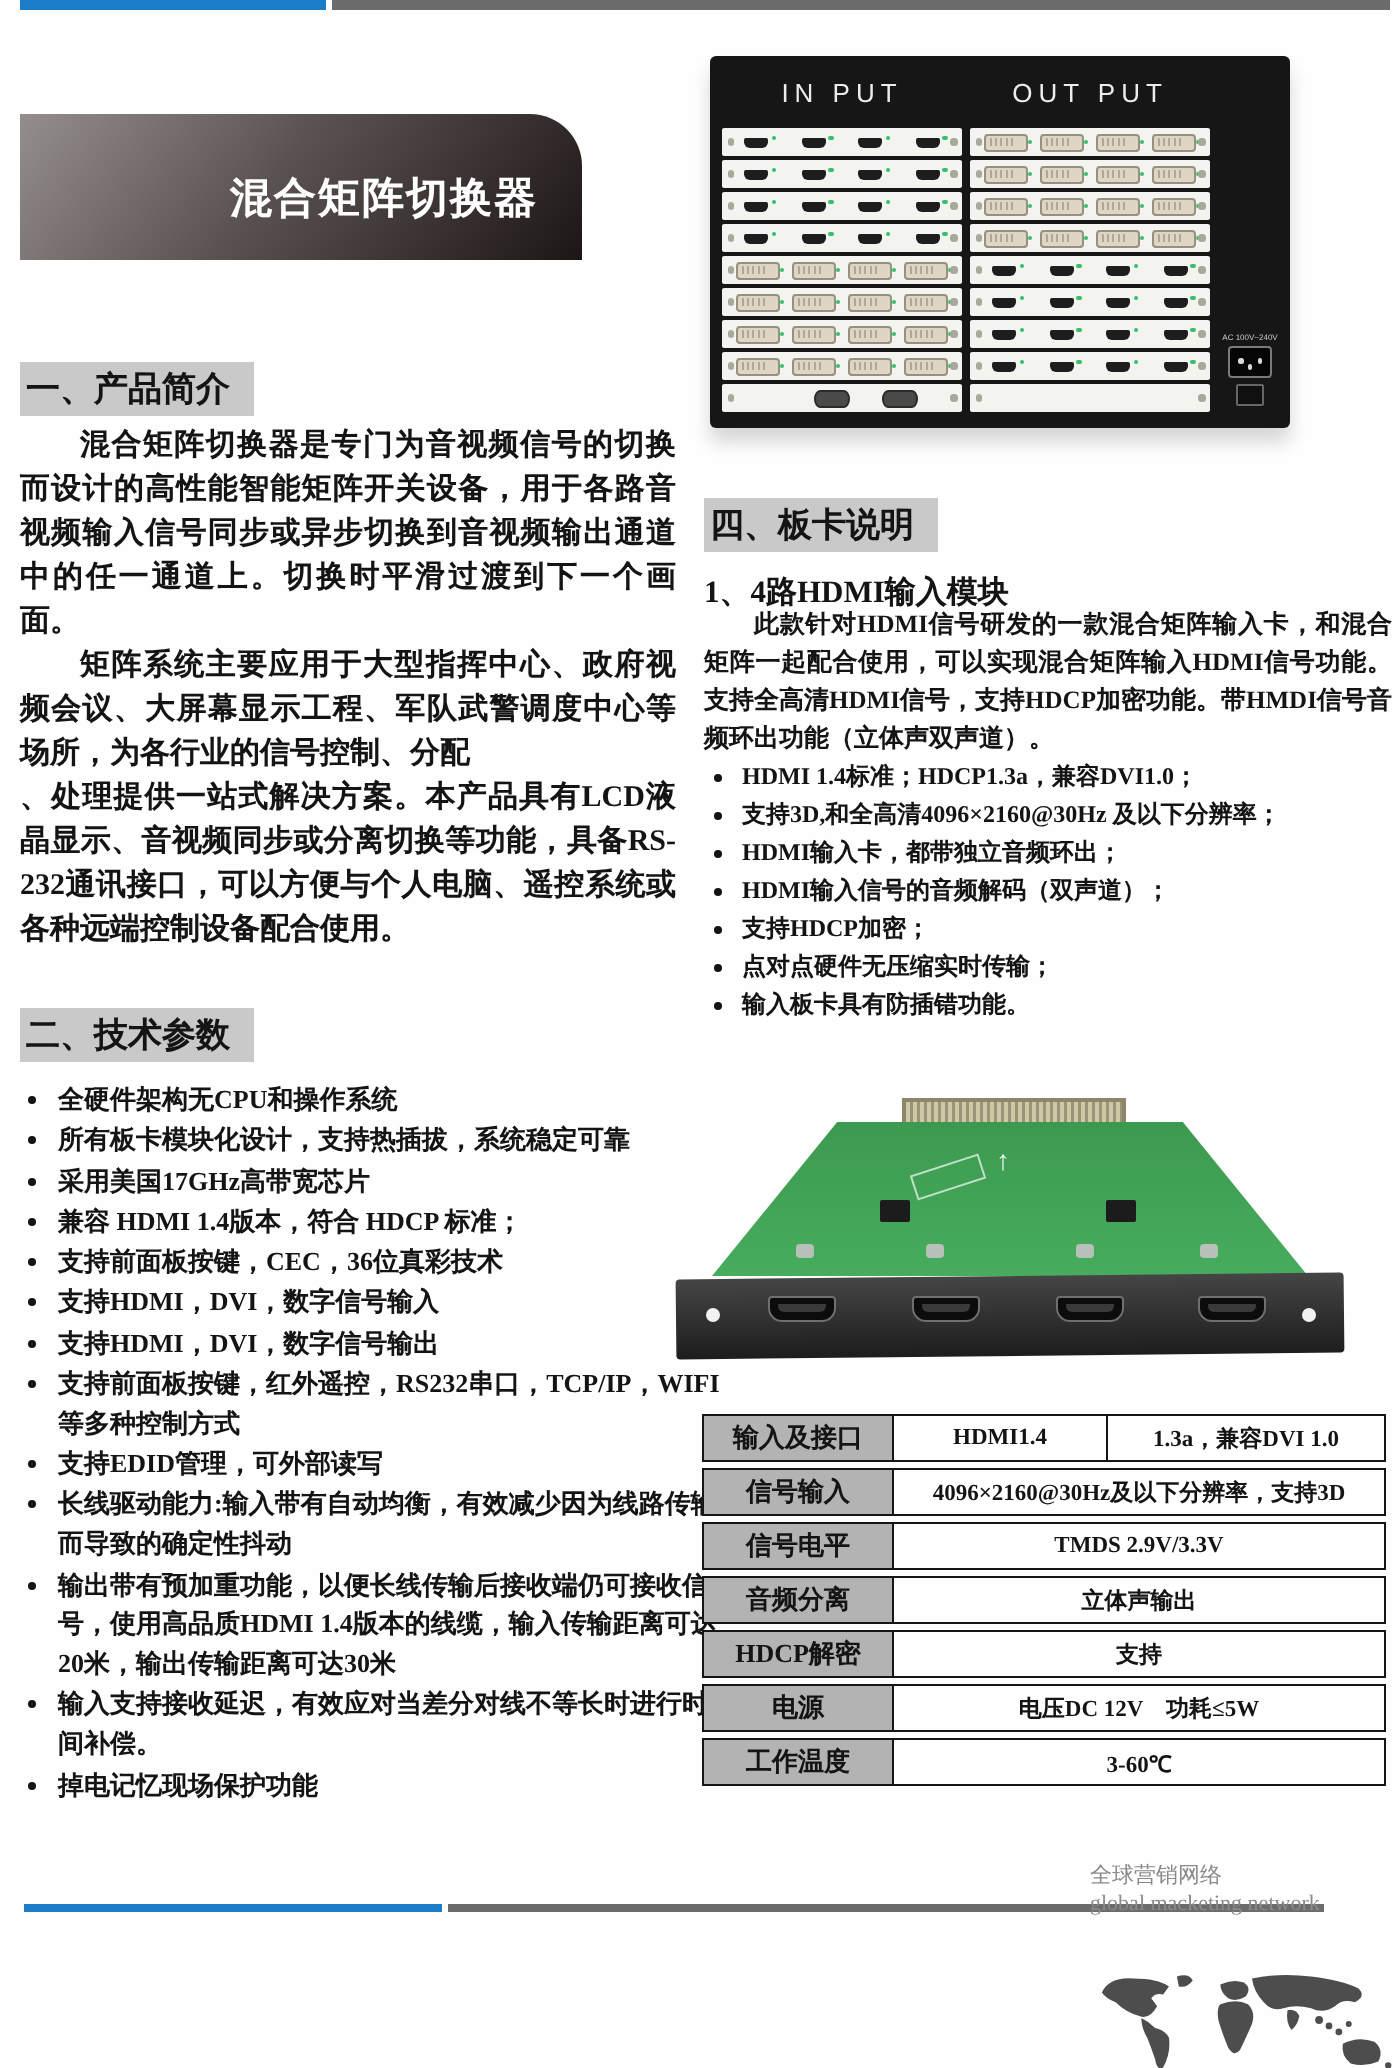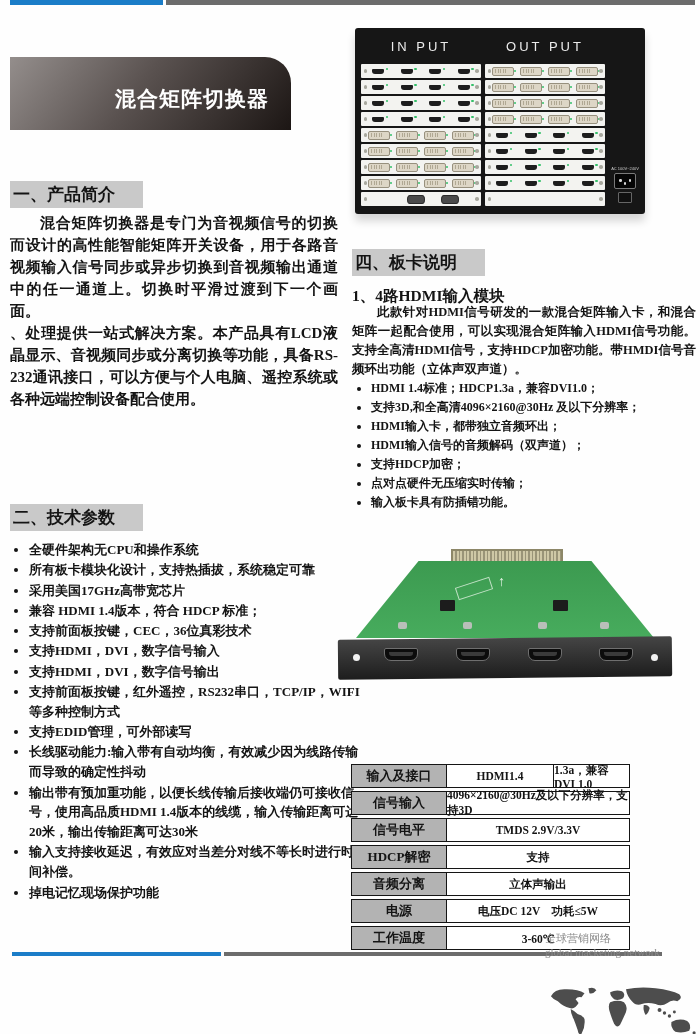--- a/index.html
+++ b/index.html
@@ -10,21 +10,21 @@
   .topbar.blue{left:10px;width:153px;background:#1b7dc8;}
   .topbar.gray{left:166px;width:529px;background:#6c6c6c;}
   
   .badge{position:absolute;left:10px;top:57px;width:281px;height:73px;
          border-radius:0 26px 0 0;
          background:linear-gradient(128deg,#948e8c 0%,#5a5250 45%,#1c1614 100%);}
   .badge span{position:absolute;right:22px;bottom:17px;color:#ffffff;font-size:21px;
               letter-spacing:1px;font-weight:bold;}
   
   .sec-head{position:absolute;display:inline-block;background:#c9c9c9;
-            font-weight:bold;font-size:17px;padding:2px 28px 2px 3px;white-space:nowrap;}
+            font-weight:bold;font-size:17px;padding:2px 12px 2px 3px;white-space:nowrap;}
   
   .intro-text{position:absolute;left:10px;top:212px;width:328px;font-size:15px;
               line-height:22px;font-weight:bold;text-align:justify;}
   .intro-text p{margin:0;}
   .intro-text p.ind{text-indent:2em;}
   .blist{position:absolute;font-weight:bold;margin:0;padding-left:19px;}
   .tech-list{left:10px;top:540px;width:332px;font-size:13px;line-height:19.8px;}
   .tech-list li{margin:0 0 0.5px 0;}
   .board-sub{position:absolute;left:352px;top:286px;font-size:15.5px;font-weight:bold;}
   .board-para{position:absolute;left:352px;top:303px;width:344px;font-size:12.5px;
@@ -81,21 +81,21 @@
         transform:rotate(-18deg);opacity:.8;}
   .pcb-bracket{position:absolute;left:0;top:96px;width:334px;height:40px;
         background:linear-gradient(#454545,#1d1d1d);transform:rotate(-0.6deg);border-radius:2px;}
   .pcb-hole{position:absolute;width:7px;height:7px;border-radius:50%;background:#f2f2f2;top:112px;}
   .pcb-hole.l{left:15px;} .pcb-hole.r{left:313px;}
   .pcb-hdmi{position:absolute;top:106px;width:34px;height:13px;background:#0c0c0c;
         border:1.5px solid #6f6f6f;border-radius:2px 2px 7px 7px;box-sizing:border-box;}
   .pcb-hdmi::before{content:'';position:absolute;left:4px;top:3px;right:4px;height:4px;background:#3a3a3a;border-radius:0 0 3px 3px;}
   .pcb-hdmi.p1{left:46px;} .pcb-hdmi.p2{left:118px;} .pcb-hdmi.p3{left:190px;} .pcb-hdmi.p4{left:261px;}
   
-  .spec-table{position:absolute;left:351px;top:764px;width:279px;}
+  .spec-table{position:absolute;left:351px;top:707px;width:342px;}
   .t-row{display:flex;height:22px;margin-bottom:3px;border:1.5px solid #151515;background:#ffffff;}
   .t-label{width:94px;background:#b3b3b3;border-right:1.5px solid #151515;display:flex;align-items:center;
         justify-content:center;font-weight:bold;font-size:13px;}
   .t-val{flex:1;display:flex;align-items:center;justify-content:center;font-size:11.5px;font-weight:bold;}
   .t-val.split{flex:0 0 106px;border-right:1.5px solid #151515;}
   
   .footline{position:absolute;top:952px;height:4px;}
   .footline.blue{left:12px;width:209px;background:#1b7dc8;}
   .footline.gray{left:224px;width:438px;background:#6c6c6c;}
   .footer-text{position:absolute;left:545px;top:932px;color:#8a8a8a;font-size:11px;line-height:13.5px;}
@@ -228,20 +228,21 @@
           <i></i>
           <i></i>
         </div>
       <div class="switch"></div>
     </div>
   </div>
 
   <div class="sec-head" style="left:10px;top:181px;">一、产品简介</div>
   <div class="intro-text">
     <p class="ind">混合矩阵切换器是专门为音视频信号的切换而设计的高性能智能矩阵开关设备，用于各路音视频输入信号同步或异步切换到音视频输出通道中的任一通道上。切换时平滑过渡到下一个画面。</p>
+    <p class="ind">矩阵系统主要应用于大型指挥中心、政府视频会议、大屏幕显示工程、军队武警调度中心等场所，为各行业的信号控制、分配</p>
     <p>、处理提供一站式解决方案。本产品具有LCD液晶显示、音视频同步或分离切换等功能，具备RS-232通讯接口，可以方便与个人电脑、遥控系统或各种远端控制设备配合使用。</p>
   </div>
 
   <div class="sec-head" style="left:352px;top:249px;">四、板卡说明</div>
   <div class="board-sub">1、4路HDMI输入模块</div>
   <div class="board-para">此款针对HDMI信号研发的一款混合矩阵输入卡，和混合矩阵一起配合使用，可以实现混合矩阵输入HDMI信号功能。支持全高清HDMI信号，支持HDCP加密功能。带HMDI信号音频环出功能（立体声双声道）。</div>
   <ul class="blist board-list">
     <li>HDMI 1.4标准；HDCP1.3a，兼容DVI1.0；</li>
     <li>支持3D,和全高清4096×2160@30Hz 及以下分辨率；</li>
     <li>HDMI输入卡，都带独立音频环出；</li>
@@ -296,26 +297,26 @@
     </div>
     <div class="t-row">
       <div class="t-label">信号输入</div>
       <div class="t-val">4096×2160@30Hz及以下分辨率，支持3D</div>
     </div>
     <div class="t-row">
       <div class="t-label">信号电平</div>
       <div class="t-val">TMDS 2.9V/3.3V</div>
     </div>
     <div class="t-row">
+      <div class="t-label">音频分离</div>
+      <div class="t-val">立体声输出</div>
+    </div>
+    <div class="t-row">
       <div class="t-label">HDCP解密</div>
       <div class="t-val">支持</div>
-    </div>
-    <div class="t-row">
-      <div class="t-label">音频分离</div>
-      <div class="t-val">立体声输出</div>
     </div>
     <div class="t-row">
       <div class="t-label">电源</div>
       <div class="t-val">电压DC 12V　功耗≤5W</div>
     </div>
     <div class="t-row">
       <div class="t-label">工作温度</div>
       <div class="t-val">3-60℃</div>
     </div>
   </div>

